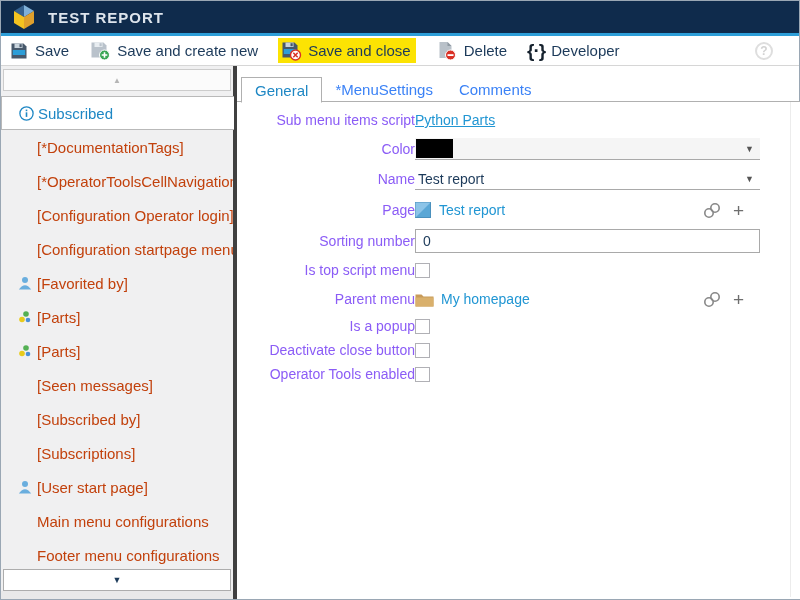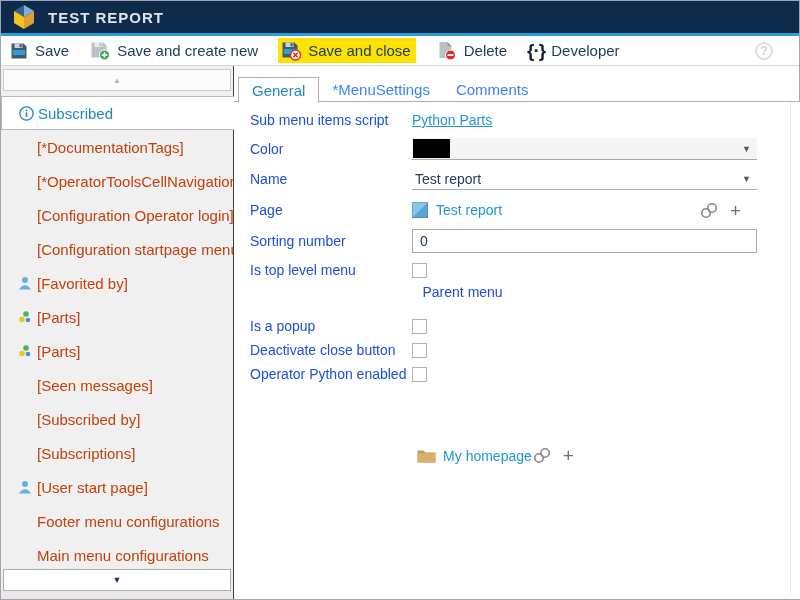--- a/index.html
+++ b/index.html
@@ -28,33 +28,33 @@
   .sb-scroll-top { position:absolute; left:2px; top:3px; width:228px; height:22px; background:#fbfbfb; border:1px solid #cccccc; display:flex; align-items:center; justify-content:center; }
   .sb-scroll-top .arr { color:#b5b5b5; font-size:8px; }
   .sb-list { position:absolute; left:0; top:30px; width:232px; }
   .sb-item { height:34px; display:flex; align-items:center; padding-left:17px; color:#c2410c; font-size:15px; white-space:nowrap; overflow:hidden; }
   .sb-item .ic { width:19px; flex:0 0 19px; display:flex; align-items:center; }
   .sb-item.selected { background:#ffffff; border:1px solid #b9b9b9; border-right:none; color:#1e87c4; position:relative; z-index:5; width:233px; }
   .sb-dropdown { position:absolute; left:2px; top:503px; width:228px; height:22px; background:#ffffff; border:1px solid #adadad; display:flex; align-items:center; justify-content:center; }
   .sb-dropdown .arr { color:#1c3a5a; font-size:9px; }
 
   
-  .panel { position:absolute; left:232px; top:65px; width:566px; height:533px; background:#ffffff; border-left:1px solid #404040; }
+  .panel { position:absolute; left:232px; top:65px; width:566px; height:533px; background:#ffffff; border-left:4px solid #404040; }
   .tabs { position:absolute; left:4px; top:10px; height:26px; display:flex; align-items:flex-end; z-index:3; }
   .tab { height:26px; display:flex; align-items:center; padding:0 13px; font-size:15px; color:#3b82f6; }
   .tab.active { background:#ffffff; border:1px solid #b0b0b0; border-bottom:1px solid #ffffff; color:#1e87c4; margin-bottom:-1px; }
   .content { position:absolute; left:0; top:35px; width:566px; height:498px; border-top:1px solid #b0b0b0; background:#fff; }
   .gutter { position:absolute; right:8px; top:36px; bottom:2px; border-left:1px solid #ececec; }
 
   .form { position:absolute; left:16px; top:40px; width:507px; }
   .row { display:flex; align-items:center; }
-  .row .lbl { width:162px; flex:0 0 162px; font-size:14px; color:#1d4ed8; }
+  .row .lbl { width:162px; flex:0 0 162px; font-size:14px; color:#8b5cf6;text-align:right; }
   .row .ctl { flex:1; display:flex; align-items:center; }
   .r1{height:28px;} .r2{height:30px;} .r3{height:30px;} .r4{height:32px;}
-  .r5{height:30px;} .r6{height:28px;} .r7{height:30px;flex-direction:column;} .r8{height:24px;} .r9{height:24px;} .r10{height:24px;}
+  .r5{height:30px;} .r6{height:28px;} .r7{height:30px;} .r8{height:24px;} .r9{height:24px;} .r10{height:24px;}
 
   .link { color:#2196d3; font-size:14px; text-decoration:underline; cursor:pointer; }
   .obj-link { color:#2196d3; font-size:14px; text-decoration:none; cursor:pointer; }
 
   .combo { width:100%; height:22px; display:flex; align-items:center; border-bottom:1px solid #a9a9a9; position:relative; }
   .combo.gray { background:#f5f5f5; }
   .combo .swatch { width:37px; height:19px; background:#000000; margin-left:1px; }
   .combo .val { font-size:14px; color:#1c3a5a; margin-left:3px; }
   .combo .dd { position:absolute; right:6px; color:#555; font-size:9px; }
 
@@ -209,25 +209,25 @@
         <span class="ic">
           <svg width="14" height="14" viewBox="0 0 14 14">
               <circle cx="7" cy="4" r="3" fill="#6aaede"></circle>
               <path d="M0.8 13.5 q6.2 -8.5 12.4 0 z" fill="#6aaede"></path>
             </svg>
         </span>
         <span>[User start page]</span>
       </div>
       <div class="sb-item">
         <span class="ic"></span>
+        <span>Main menu configurations</span>
+      </div>
+      <div class="sb-item">
+        <span class="ic"></span>
         <span>Footer menu configurations</span>
-      </div>
-      <div class="sb-item">
-        <span class="ic"></span>
-        <span>Main menu configurations</span>
       </div>
     </div>
     <div class="sb-dropdown">
       <span class="arr">▼</span>
     </div>
   </div>
 
   <div class="panel">
     <div class="tabs">
       <div class="tab active">General</div>
@@ -285,21 +285,21 @@
       </div>
 
       <div class="row r5">
         <span class="lbl">Sorting number</span>
         <span class="ctl">
           <input class="textinput" type="text" value="0" style="">
         </span>
       </div>
 
       <div class="row r6">
-        <span class="lbl">Is top level menu</span>
+        <span class="lbl">Is top script menu</span>
         <span class="ctl">
           <span class="checkbox"></span>
         </span>
       </div>
 
       <div class="row r7">
         <span class="lbl">Parent menu</span>
         <span class="ctl">
           <svg class="foldericon" viewBox="0 0 19 15">
             <path d="M0.5 2.5 h6 l2 2 h10 v10 h-18 z" fill="#c89b5a"></path>
@@ -324,21 +324,21 @@
       </div>
 
       <div class="row r9">
         <span class="lbl">Deactivate close button</span>
         <span class="ctl">
           <span class="checkbox"></span>
         </span>
       </div>
 
       <div class="row r10">
-        <span class="lbl">Operator Python enabled</span>
+        <span class="lbl">Operator Tools enabled</span>
         <span class="ctl">
           <span class="checkbox"></span>
         </span>
       </div>
 
     </div>
   </div>
 
 </div>
 

